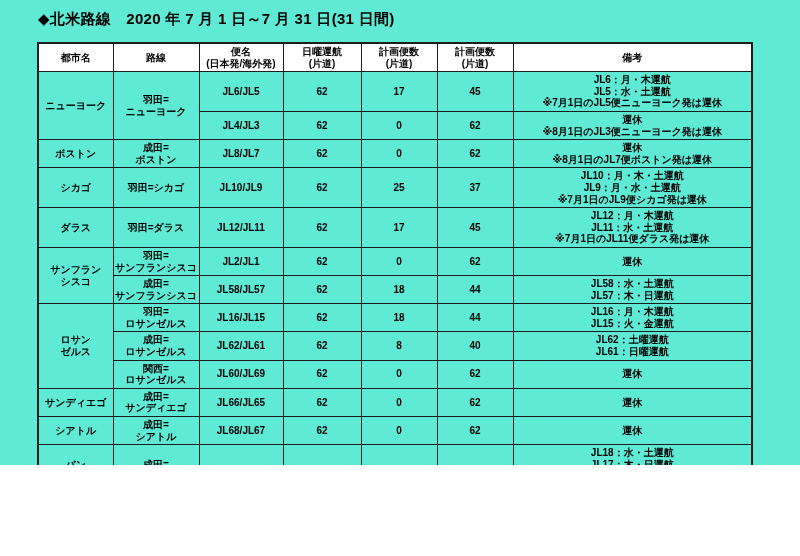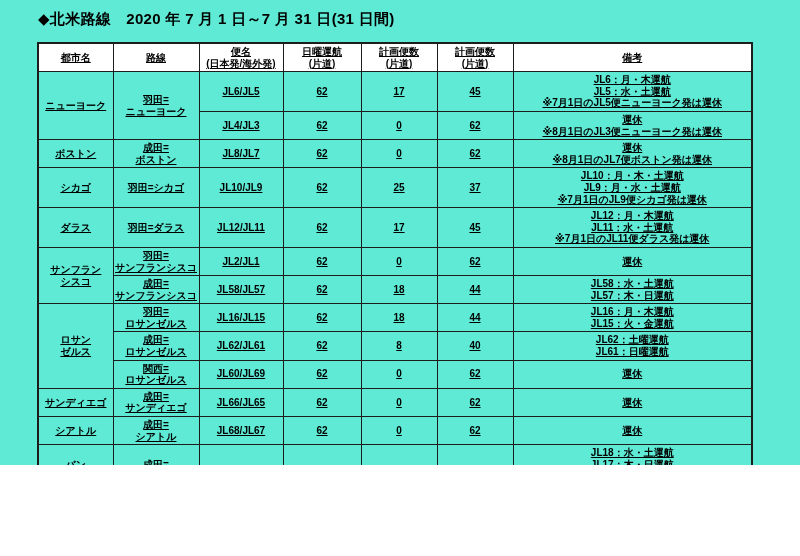--- a/index.html
+++ b/index.html
@@ -26,21 +26,20 @@
     white-space: pre;
   }
   table.flight-table {
     position: absolute;
     left: 37px;
     top: 42px;
     width: 716px;
     border-collapse: collapse;
     table-layout: fixed;
     border: 2px solid #1d1d1d;
-    text-decoration: underline;
   }
   table.flight-table th,
   table.flight-table td {
     border: 1px solid #1d1d1d;
     font-size: 10px;
     font-weight: bold;
     color: #000000;
     text-align: center;
     vertical-align: middle;
     padding: 2px 1px;

